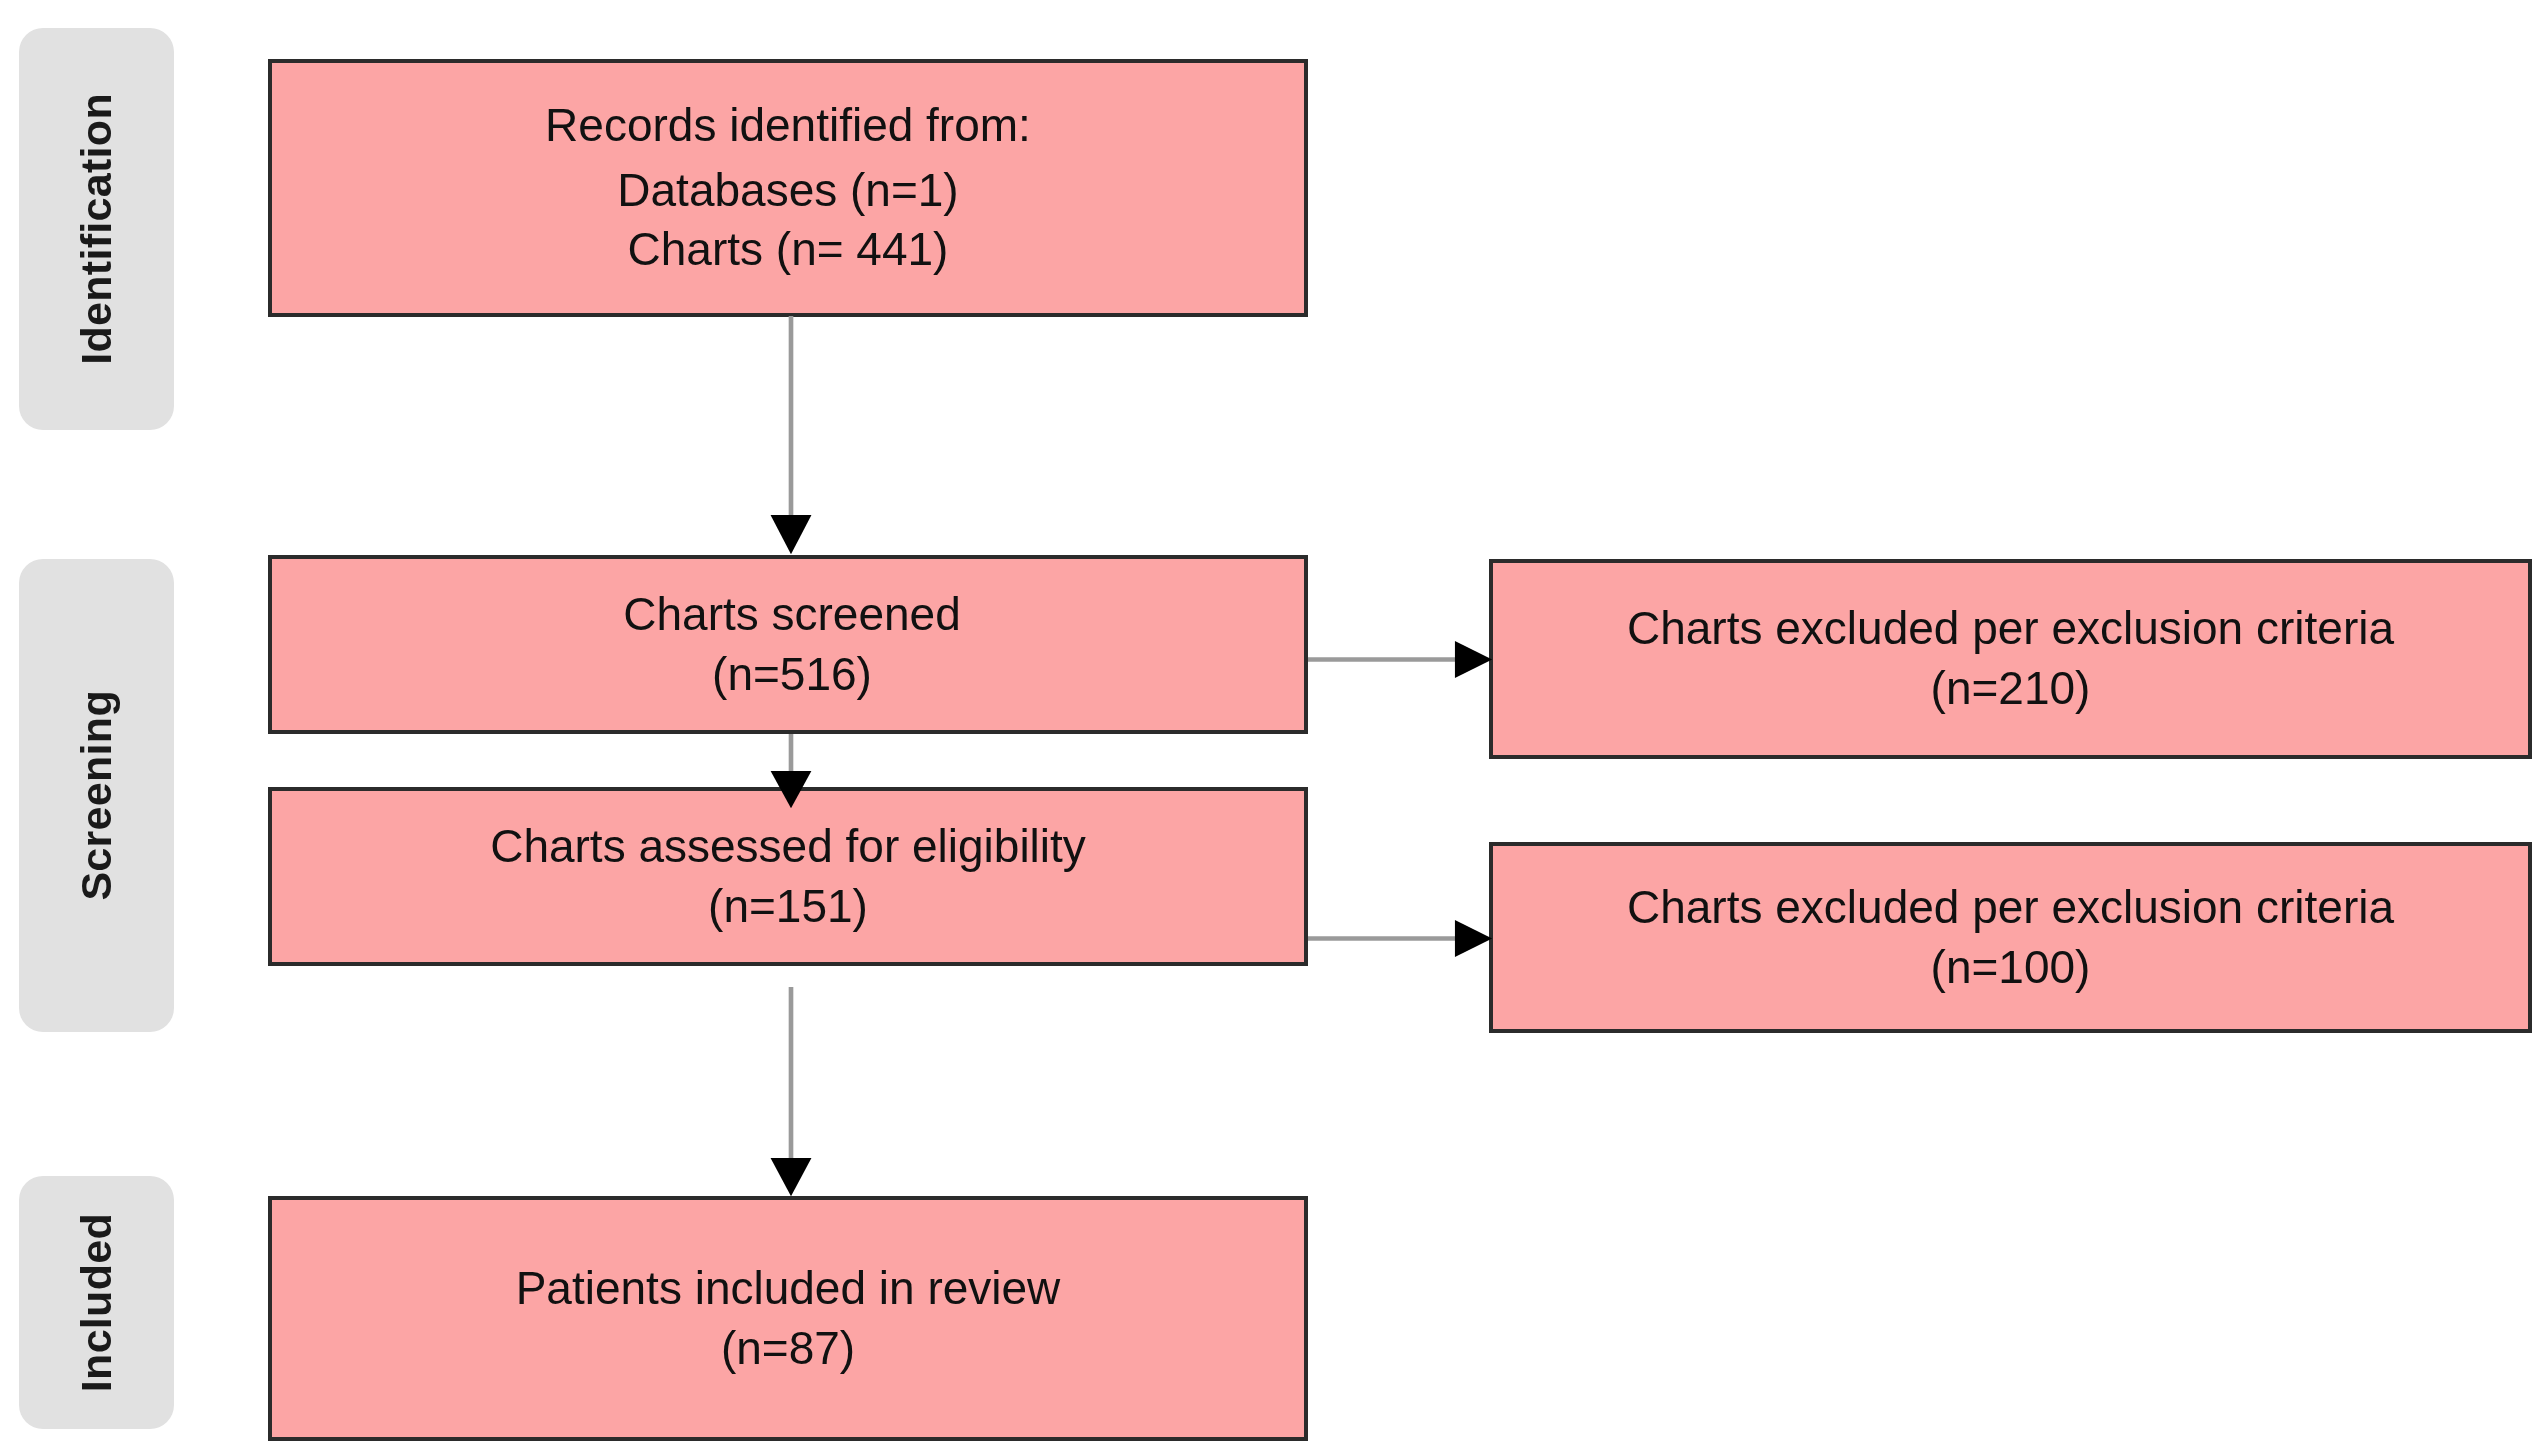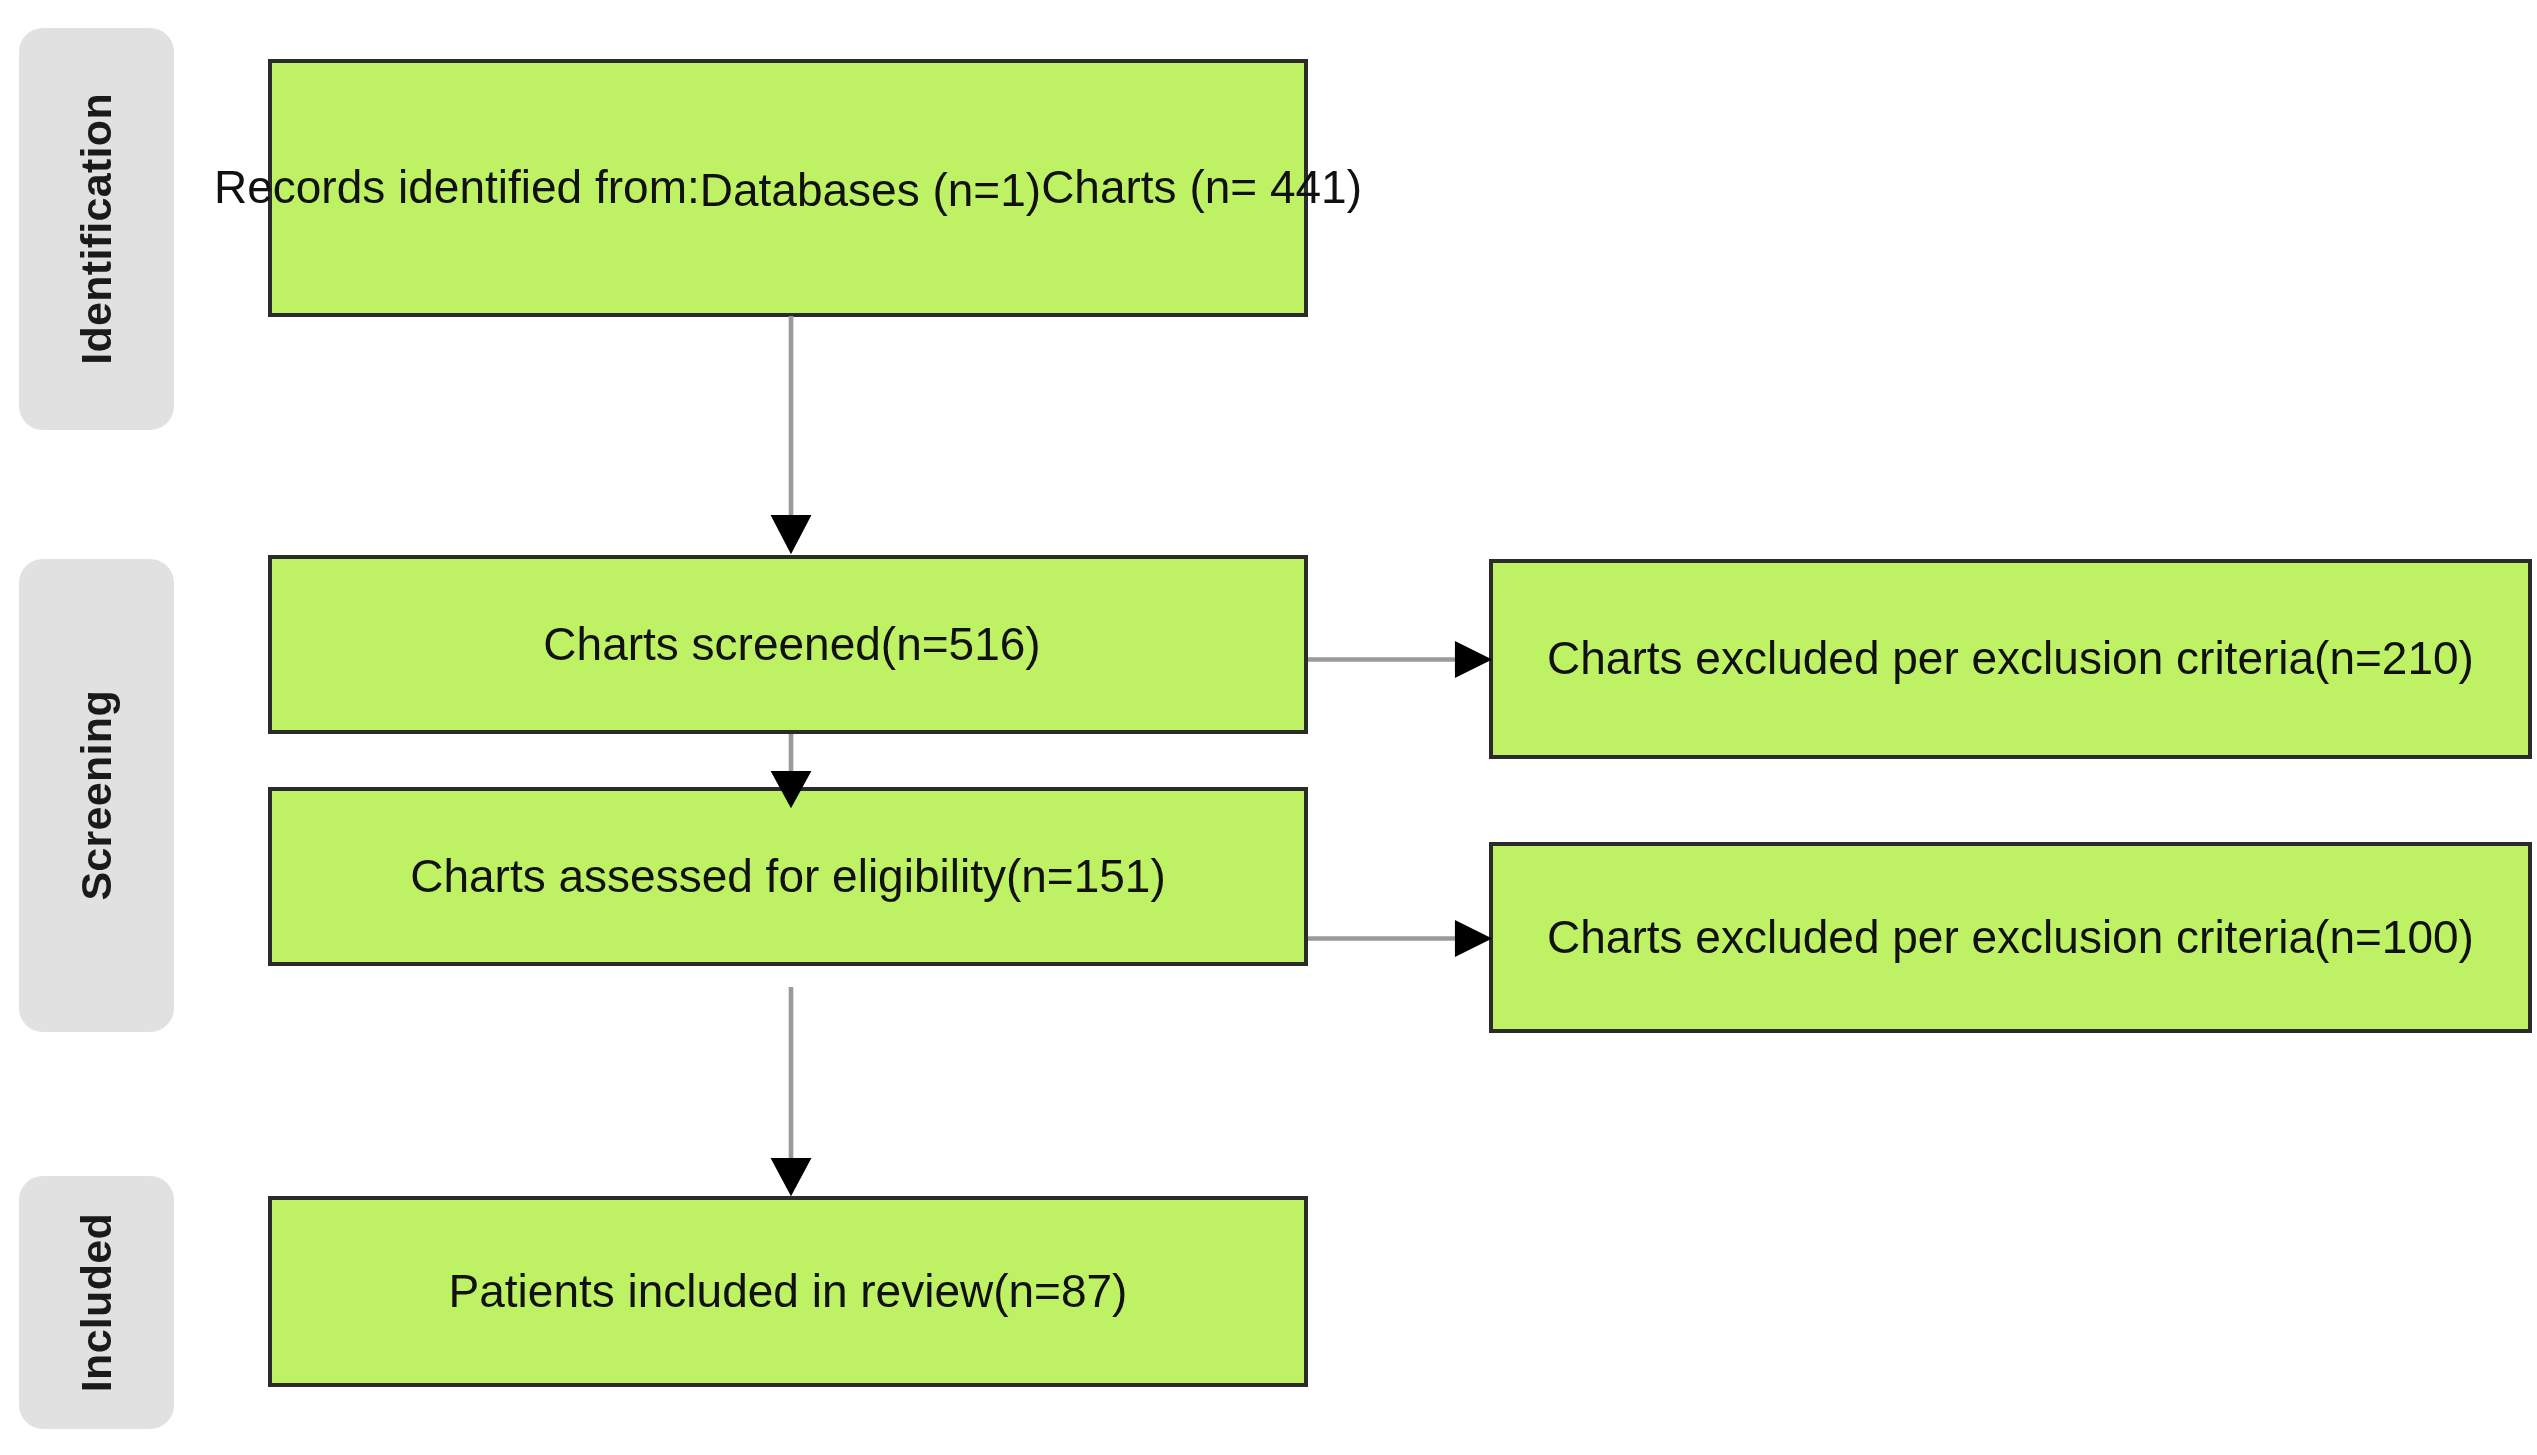--- a/index.html
+++ b/index.html
@@ -35,24 +35,25 @@
     font-weight: 700;
     color: #1a1a1a;
     letter-spacing: 0.3px;
     white-space: nowrap;
     line-height: 1;
   }
 
   
   .flow-box {
     position: absolute;
-    background: #bef264;
+    background: #fca5a5;
     border: 4.7px solid #2b2b2b;
     box-sizing: border-box;
     display: flex;
+    flex-direction: column;
     align-items: center;
     justify-content: center;
   }
   .flow-box-line {
     font-size: 46px;
     font-weight: 400;
     color: #111111;
     line-height: 1.30;
     text-align: center;
     white-space: nowrap;
@@ -103,21 +104,21 @@
   <div class="flow-box" style="left:268px; top:787px; width:1040px; height:179px;">
     <div class="flow-box-line">Charts assessed for eligibility</div>
     <div class="flow-box-line">(n=151)</div>
   </div>
 
   <div class="flow-box" style="left:1489px; top:842px; width:1043px; height:191px;">
     <div class="flow-box-line">Charts excluded per exclusion criteria</div>
     <div class="flow-box-line">(n=100)</div>
   </div>
 
-  <div class="flow-box" style="left:268px; top:1196px; width:1040px; height:191px;">
+  <div class="flow-box" style="left:268px; top:1196px; width:1040px; height:245px;">
     <div class="flow-box-line">Patients included in review</div>
     <div class="flow-box-line">(n=87)</div>
   </div>
 
   <div class="connector" style="left:763px; top:316px; width:56px; height:240px;">
     <svg width="56" height="240" viewBox="0 0 60 258">
       <line x1="30" y1="0" x2="30" y2="232" stroke="#9a9a9a" stroke-width="5"></line>
       <polygon points="30,256 8,214 52,214" fill="#000000"></polygon>
     </svg>
   </div>

